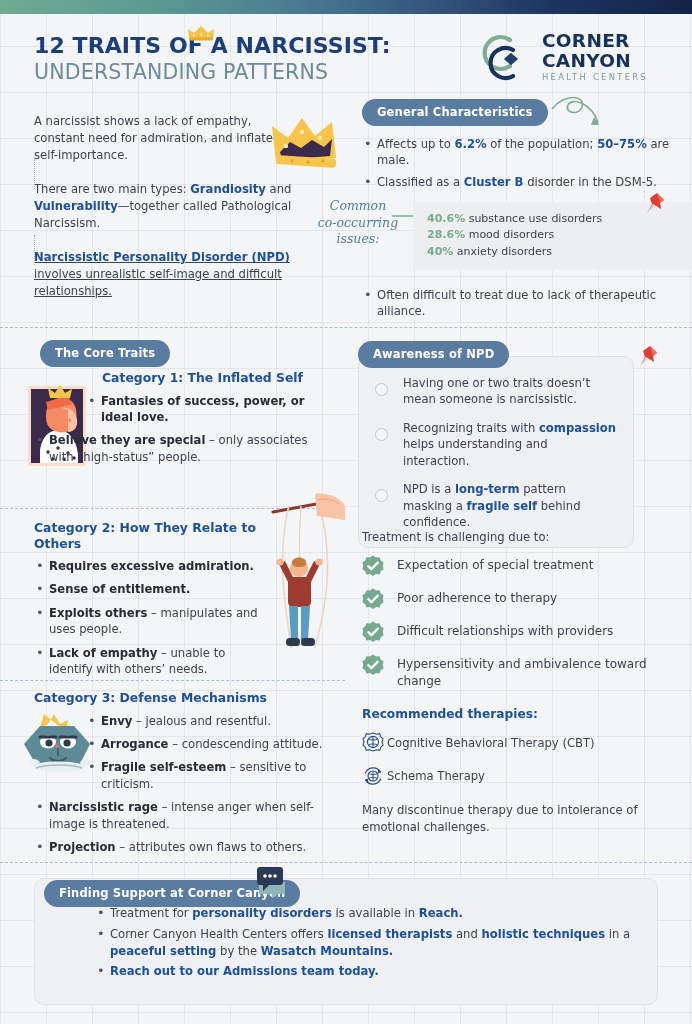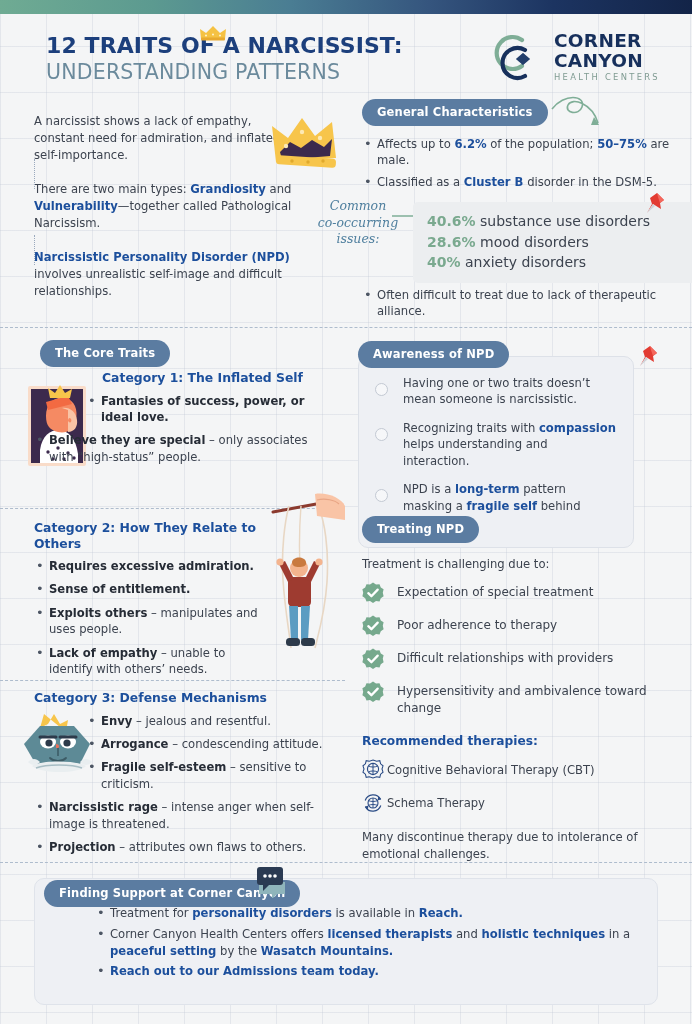--- a/index.html
+++ b/index.html
@@ -25,21 +25,21 @@
 
   
   .topbar {
     position: absolute; top: 0; left: 0;
     width: 692px; height: 14px;
     background: linear-gradient(to right, #6fab93 0%, #5c9a90 22%, #4a7d93 42%, #35557e 62%, #1c3461 80%, #132448 100%);
   }
 
   
   .header {
-    position: absolute; top: 14px; left: 12px;
+    position: absolute; top: 14px; left: 0;
     width: 676px; height: 74px;
   }
   .title-wrap { position: absolute; left: 34px; top: 20px; }
   .title-main {
     font-size: 22px; font-weight: bold; color: #1c3f7c;
     letter-spacing: .1px; line-height: 1.05;
   }
   .title-sub {
     font-size: 20.5px; color: #6b8a9c; letter-spacing: .2px;
     line-height: 1.25; margin-top: 3px;
@@ -74,21 +74,21 @@
     white-space: nowrap;
   }
 
   
   .intro {
     position: absolute; left: 34px; top: 113px; width: 262px;
   }
   .intro p {
     font-size: 11.6px; color: #3c434f; line-height: 1.47; margin-bottom: 17px;
   }
-  .intro p:last-child { margin-bottom: 0; }
+  .intro p:last-child { margin-bottom: 0; text-decoration: underline; }
   .nv { color: #1c4f9c; font-weight: bold; }
   .intro-rule {
     position: absolute; left: 0; width: 1px;
     border-left: 1px dotted #9aa9bd;
   }
 
   .crown-big { position: absolute; left: 268px; top: 112px; width: 80px; height: 64px; }
 
   
   .gen { position: absolute; left: 362px; top: 99px; width: 310px; }
@@ -107,21 +107,21 @@
     font-family: "DejaVu Serif", serif; font-style: italic;
     color: #4f7f9e; font-size: 12.5px; line-height: 1.32; text-align: center;
   }
   .hand-arrow { position: absolute; left: 392px; top: 210px; width: 34px; height: 12px; }
 
   .statbox {
     position: absolute; left: 413px; top: 202px; width: 279px;
     background: #eceef0; border-radius: 5px 0 0 5px;
     padding: 9px 14px 10px 14px;
   }
-  .statbox div { font-size: 14px; color: #3c434f; line-height: 1.48; }
+  .statbox div { font-size: 11px; color: #3c434f; line-height: 1.48; }
   .stat-num { color: #7aa98f; font-weight: bold; }
 
   .pin { position: absolute; width: 22px; height: 26px; }
 
   .gen-tail { position: absolute; left: 362px; top: 277px; width: 300px; }
 
   
   .hdiv {
     position: absolute; height: 0;
     border-top: 1px dashed #aebccd;
@@ -397,21 +397,20 @@
   <div style="position:absolute;left:358px;top:341px;z-index:3;">
     <span class="pill">Awareness of NPD</span>
   </div>
   <svg class="pin" style="left:637px;top:344px;z-index:4;" viewBox="0 0 22 26">
     <path d="M13 2 L20 9 L16 12 L17 18 L9 13 L3 22 L8 13 L6 7 Z" fill="#e23b32"></path>
     <path d="M13 2 L20 9 L16 12 L14 6 Z" fill="#f4675c"></path>
     <path d="M3 22 L9 13 L11 15 Z" fill="#d0d3d8"></path>
   </svg>
 
   <div class="treat">
-    <span class="pill">Treating NPD</span>
     <div class="treat-lead">Treatment is challenging due to:</div>
 
     <div class="check-row">
       <svg class="check-ico" viewBox="0 0 22 22">
         <path d="M11 0.5 L14 2.6 L17.5 2.2 L18.8 5.4 L21.6 7.3 L20.8 10.8 L21.6 14.3 L18.8 16.2 L17.5 19.4 L14 19 L11 21.1 L8 19 L4.5 19.4 L3.2 16.2 L0.4 14.3 L1.2 10.8 L0.4 7.3 L3.2 5.4 L4.5 2.2 L8 2.6 Z" fill="#76a98d"></path>
         <path d="M6.3 11.2 L9.4 14.2 L15.7 7.6" fill="none" stroke="#ffffff" stroke-width="2.3" stroke-linecap="round" stroke-linejoin="round"></path>
       </svg>
       <div class="check-txt">Expectation of special treatment</div>
     </div>
     <div class="check-row">

